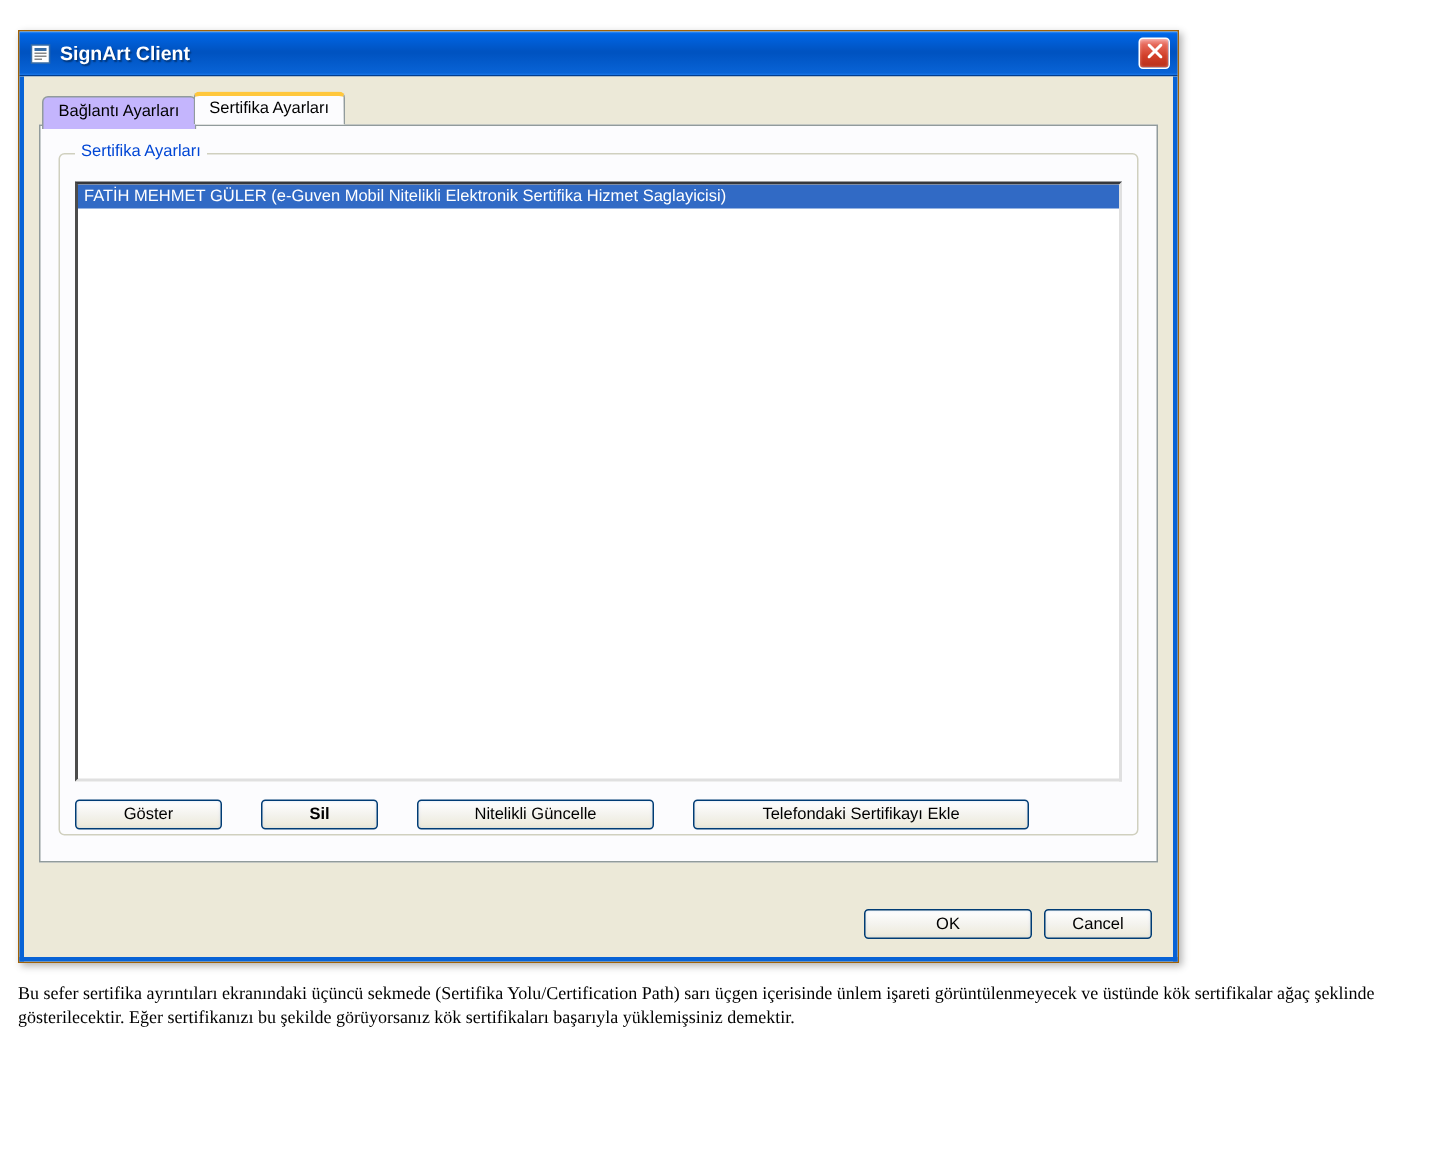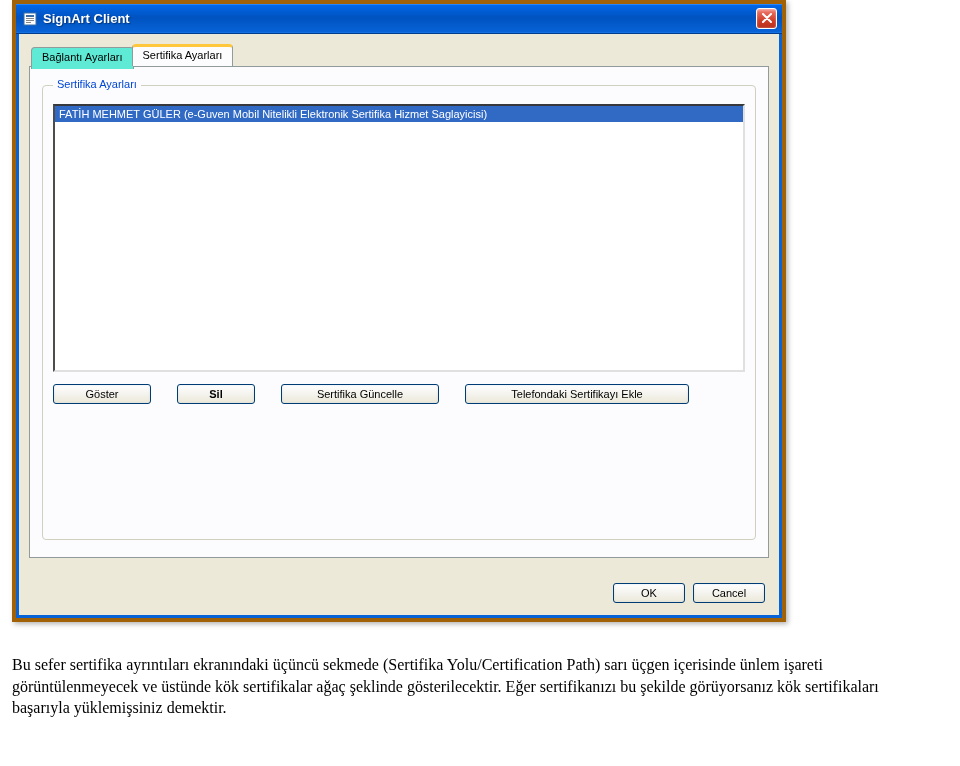--- a/index.html
+++ b/index.html
@@ -12,25 +12,25 @@
       font-family: Tahoma, Arial, sans-serif;
       font-size: 11px;
       background: #ffffff;
       width: 960px;
       height: 766px;
       position: relative;
     }
 
     .window {
       position: absolute;
-      top: 0;
+      top: 20px;
       left: 12px;
       width: 774px;
       height: 622px;
-      border: 4px solid #a16207;
+      border: 1px solid #a16207;
       background: #ece9d8;
       box-shadow: 2px 2px 5px rgba(0,0,0,0.3);
     }
 
     .titlebar {
       height: 30px;
       background: linear-gradient(to bottom, 
         #3a95ff 0%, 
         #0066e6 5%, 
         #0053c1 45%, 
@@ -118,21 +118,21 @@
       color: #000000;
       cursor: pointer;
       position: relative;
       top: 1px;
     }
 
     .tab.inactive {
       top: 3px;
       padding-top: 3px;
       padding-bottom: 3px;
-      background: #5eead4;
+      background: #c4b5fd;
     }
 
     .tab.active {
       background: #fcfcfe;
       border-top: 3px solid #ffc73c;
       padding-top: 2px;
       padding-bottom: 5px;
       z-index: 3;
       margin-left: -2px;
       top: 0px;
@@ -160,21 +160,21 @@
       top: -8px;
       left: 10px;
       background: #fcfcfe;
       padding: 0 4px;
       color: #0046d5;
       font-size: 11px;
     }
 
     .listbox {
       width: 100%;
-      height: 268px;
+      height: 400px;
       background: #ffffff;
       border: 2px inset #e0e0e0;
       border-top-color: #828790;
       border-left-color: #a0a0a0;
       overflow: auto;
     }
 
     .list-item {
       padding: 2px 4px;
       font-size: 11px;
@@ -209,30 +209,30 @@
     .btn-telefondaki { width: 224px; }
 
     .bottom-buttons {
       position: absolute;
       bottom: 12px;
       right: 14px;
       display: flex;
       gap: 8px;
     }
 
-    .btn-ok { width: 72px; }
+    .btn-ok { width: 112px; }
     .btn-cancel { width: 72px; }
 
     .body-text {
       position: absolute;
       top: 654px;
       left: 12px;
       width: 920px;
       font-family: "Times New Roman", Times, serif;
-      font-size: 16px;
+      font-size: 12px;
       line-height: 1.35;
       color: #000000;
     }
   </style>
 </head>
 <body>
 
 <div class="window">
   <div class="titlebar">
     <span class="titlebar-icon">
@@ -264,21 +264,21 @@
         <div class="groupbox">
           <span class="groupbox-title">Sertifika Ayarları</span>
 
           <div class="listbox">
             <div class="list-item">FATİH MEHMET GÜLER  (e-Guven Mobil Nitelikli Elektronik Sertifika Hizmet Saglayicisi)</div>
           </div>
 
           <div class="button-row">
             <button class="xp-button btn-goster">Göster</button>
             <button class="xp-button btn-sil">Sil</button>
-            <button class="xp-button btn-sunucudan">Sertifika Güncelle</button>
+            <button class="xp-button btn-sunucudan">Nitelikli Güncelle</button>
             <button class="xp-button btn-telefondaki">Telefondaki Sertifikayı Ekle</button>
           </div>
         </div>
       </div>
     </div>
 
     <div class="bottom-buttons">
       <button class="xp-button btn-ok">OK</button>
       <button class="xp-button btn-cancel">Cancel</button>
     </div>

